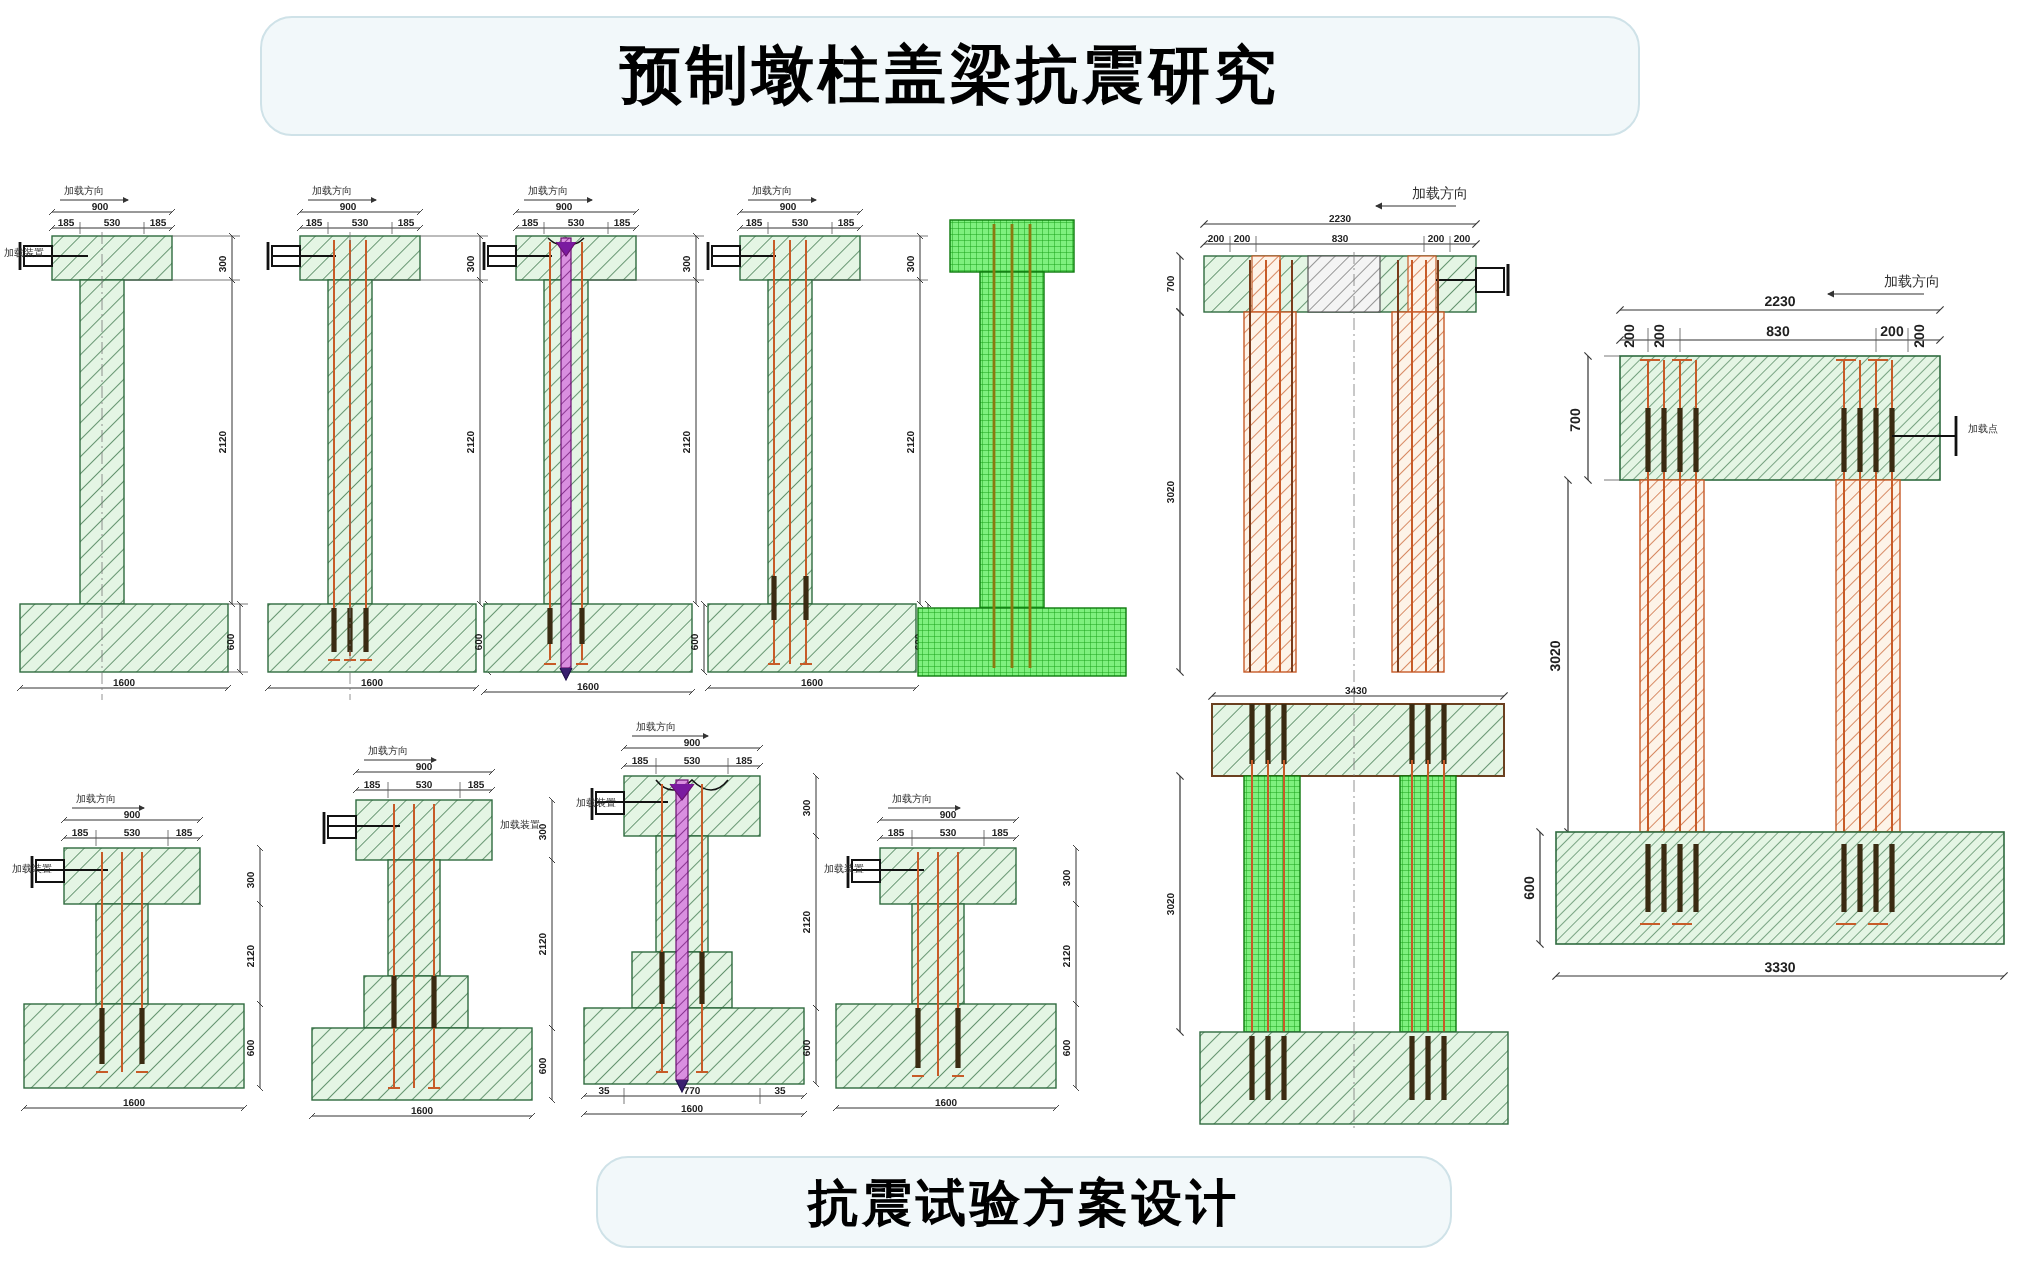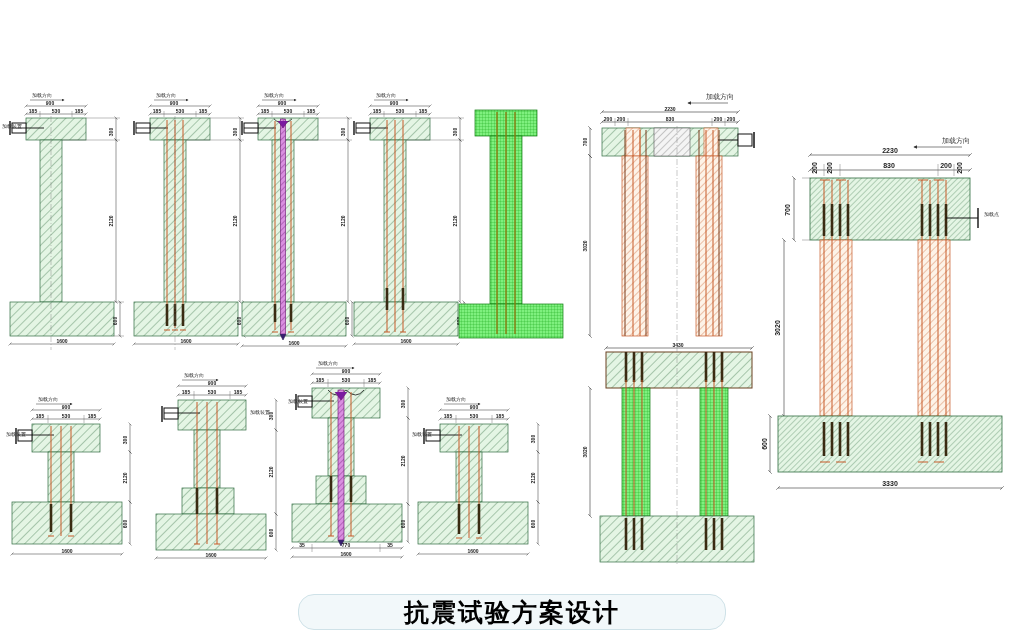--- a/index.html
+++ b/index.html
@@ -28,23 +28,22 @@
     justify-content: center;
     color: #000;
     font-weight: bold;
     letter-spacing: 2px;
   }
   #title-top {
     left: 130px; top: 8px; width: 690px; height: 60px;
     font-size: 31px;
   }
   #title-bottom {
-    left: 298px; top: 578px; width: 428px; height: 36px;
+    left: 298px; top: 578px; width: 428px; height: 46px;
     font-size: 25px;
-    margin-top: 16px;
   }
 
   
   .fig { position: absolute; }
   svg { display: block; overflow: visible; }
 
   .lbl {
     font-family: "Liberation Sans", sans-serif;
     fill: #303030;
   }
@@ -58,20 +57,21 @@
   .ctr { stroke: #777; stroke-width: 0.4; fill: none; stroke-dasharray: 6 2 1 2; }
   .rebar-o { stroke: #c75b28; stroke-width: 1; fill: none; }
   .rebar-d { stroke: #7a3b1a; stroke-width: 1; fill: none; }
   .grout { stroke: #3a2b12; stroke-width: 2.6; fill: none; }
 </style>
 </head>
 <body>
 
 <div id="page">
 
+  <div class="banner" id="title-top">预制墩柱盖梁抗震研究</div>
 
   <svg width="0" height="0" style="position:absolute">
     <defs>
       <pattern id="hatchGreen" patternUnits="userSpaceOnUse" width="6" height="6" patternTransform="rotate(45)">
         <rect width="6" height="6" fill="#e4f5e4"></rect>
         <line x1="0" y1="0" x2="0" y2="6" stroke="#2f6b3f" stroke-width="0.7"></line>
       </pattern>
       <pattern id="hatchGreenFine" patternUnits="userSpaceOnUse" width="4" height="4" patternTransform="rotate(45)">
         <rect width="4" height="4" fill="#e4f5e4"></rect>
         <line x1="0" y1="0" x2="0" y2="4" stroke="#2f6b3f" stroke-width="0.6"></line>

